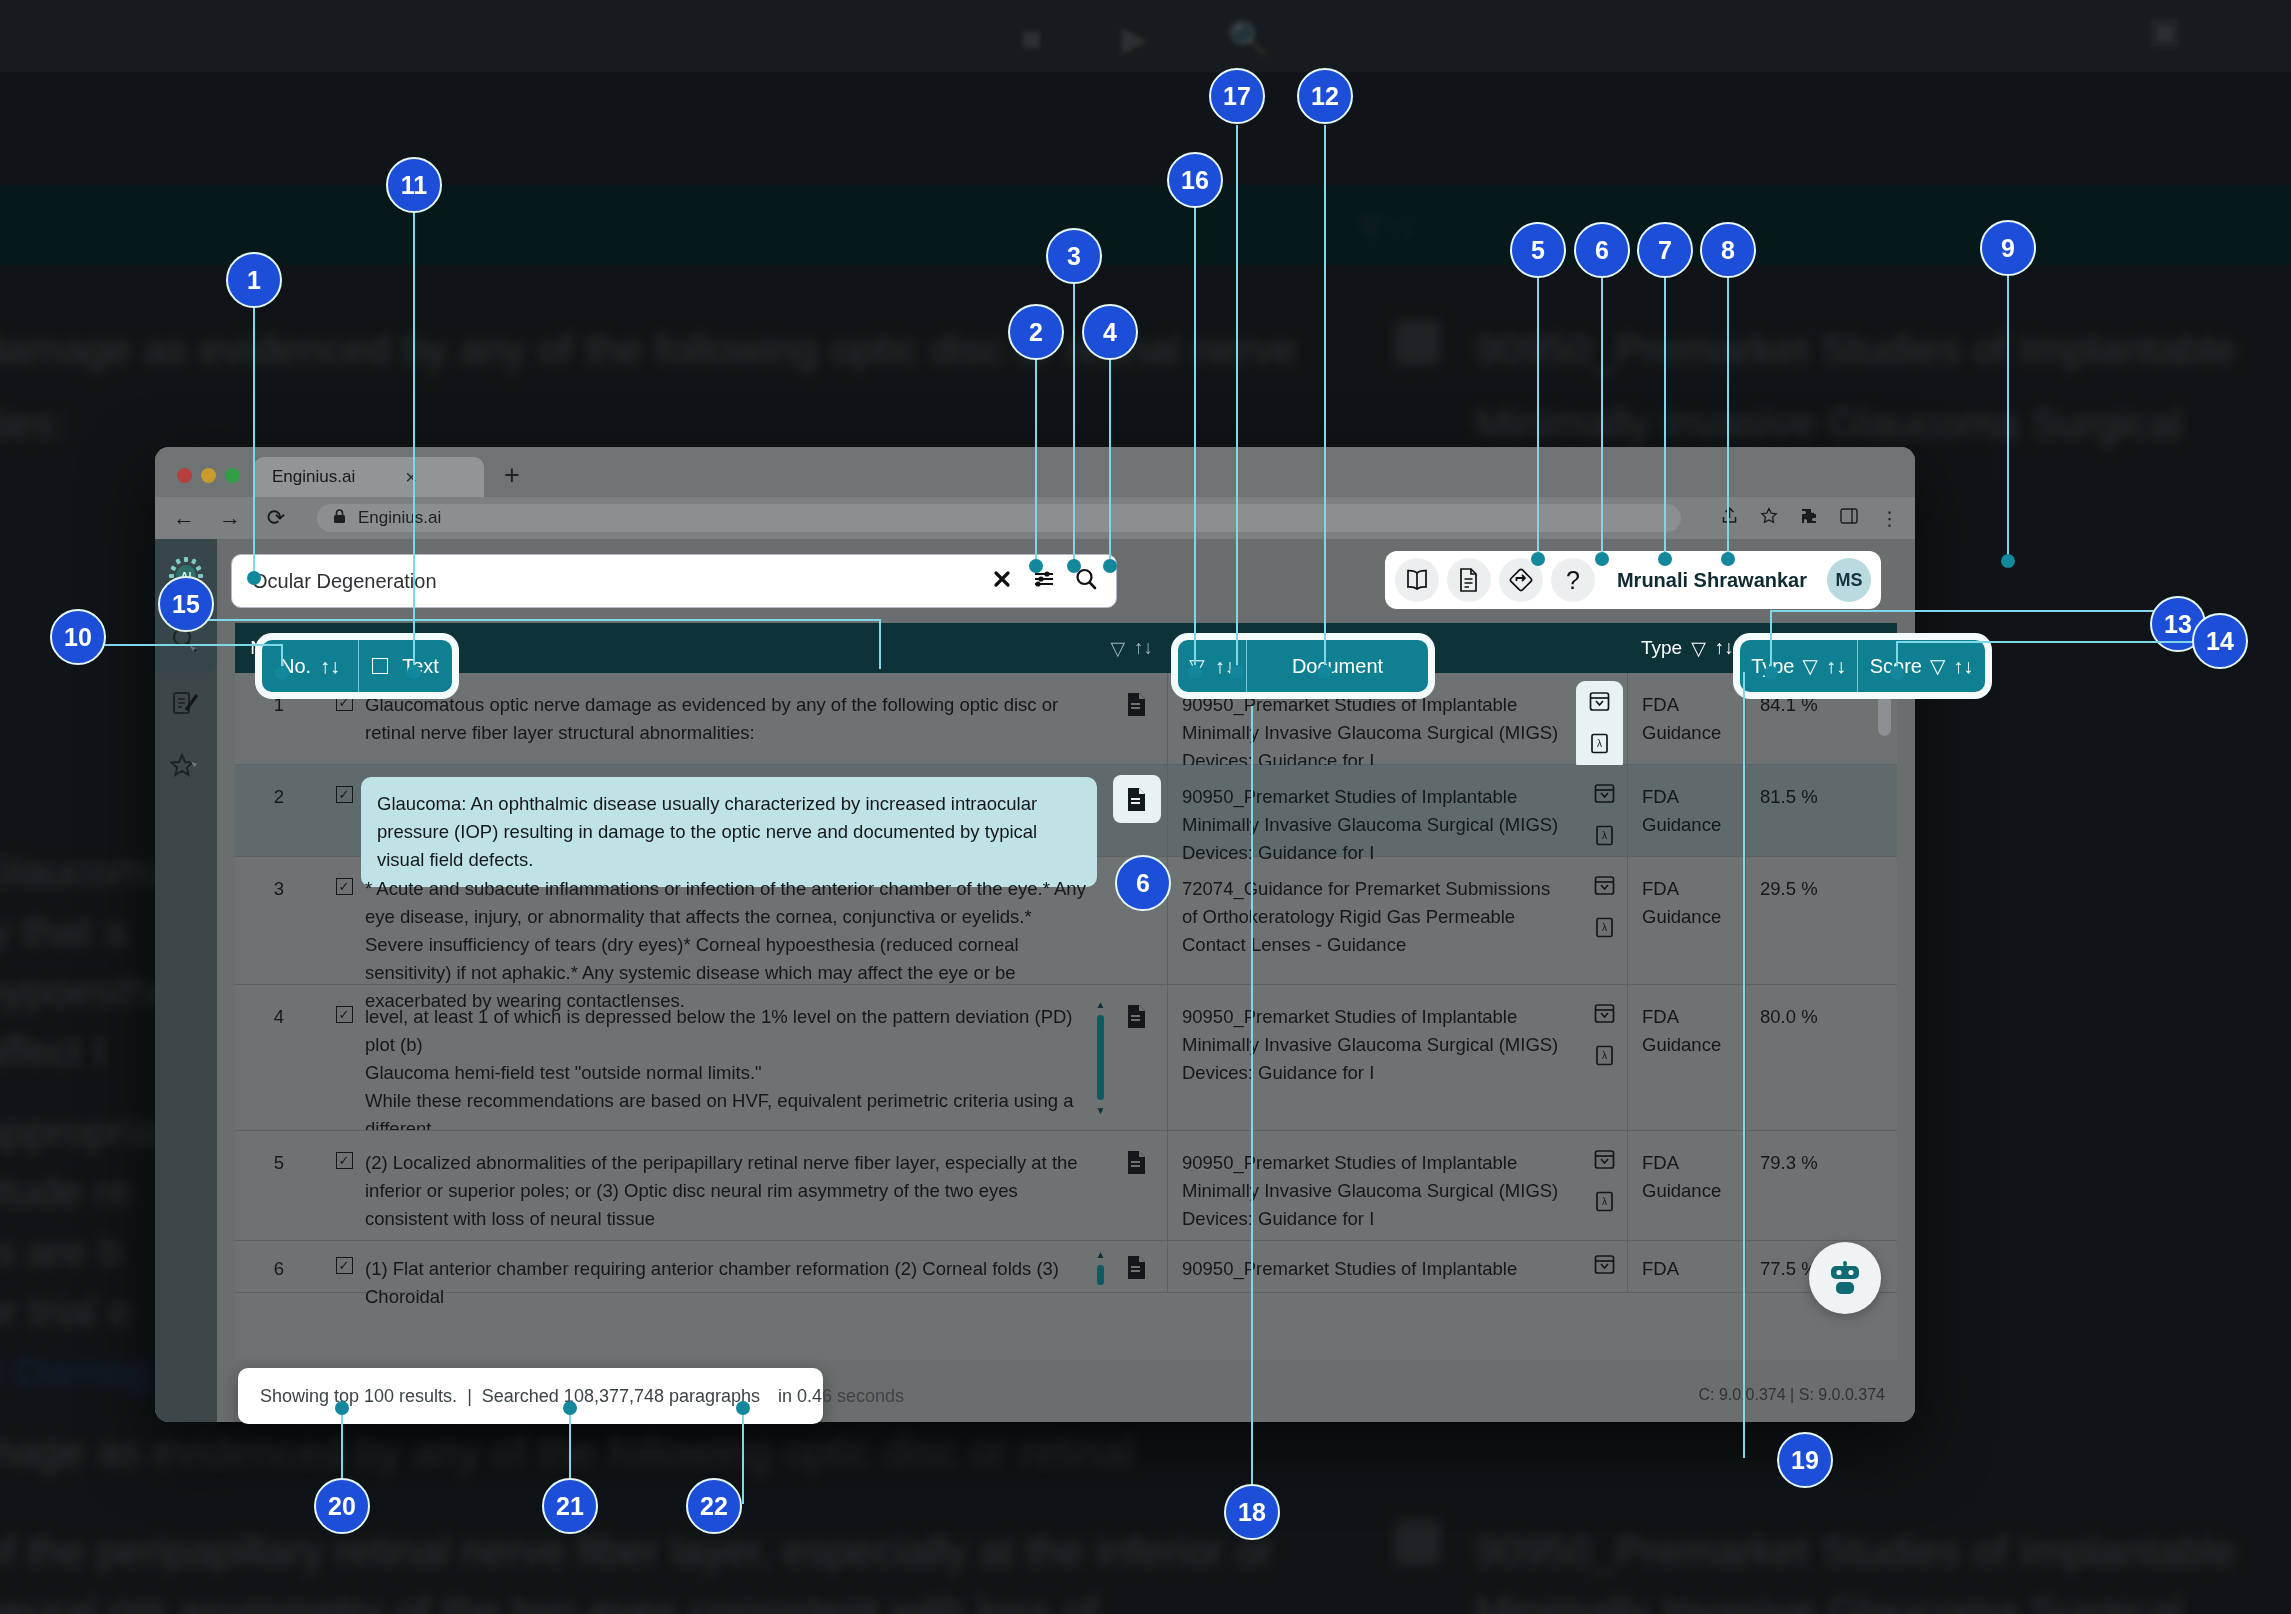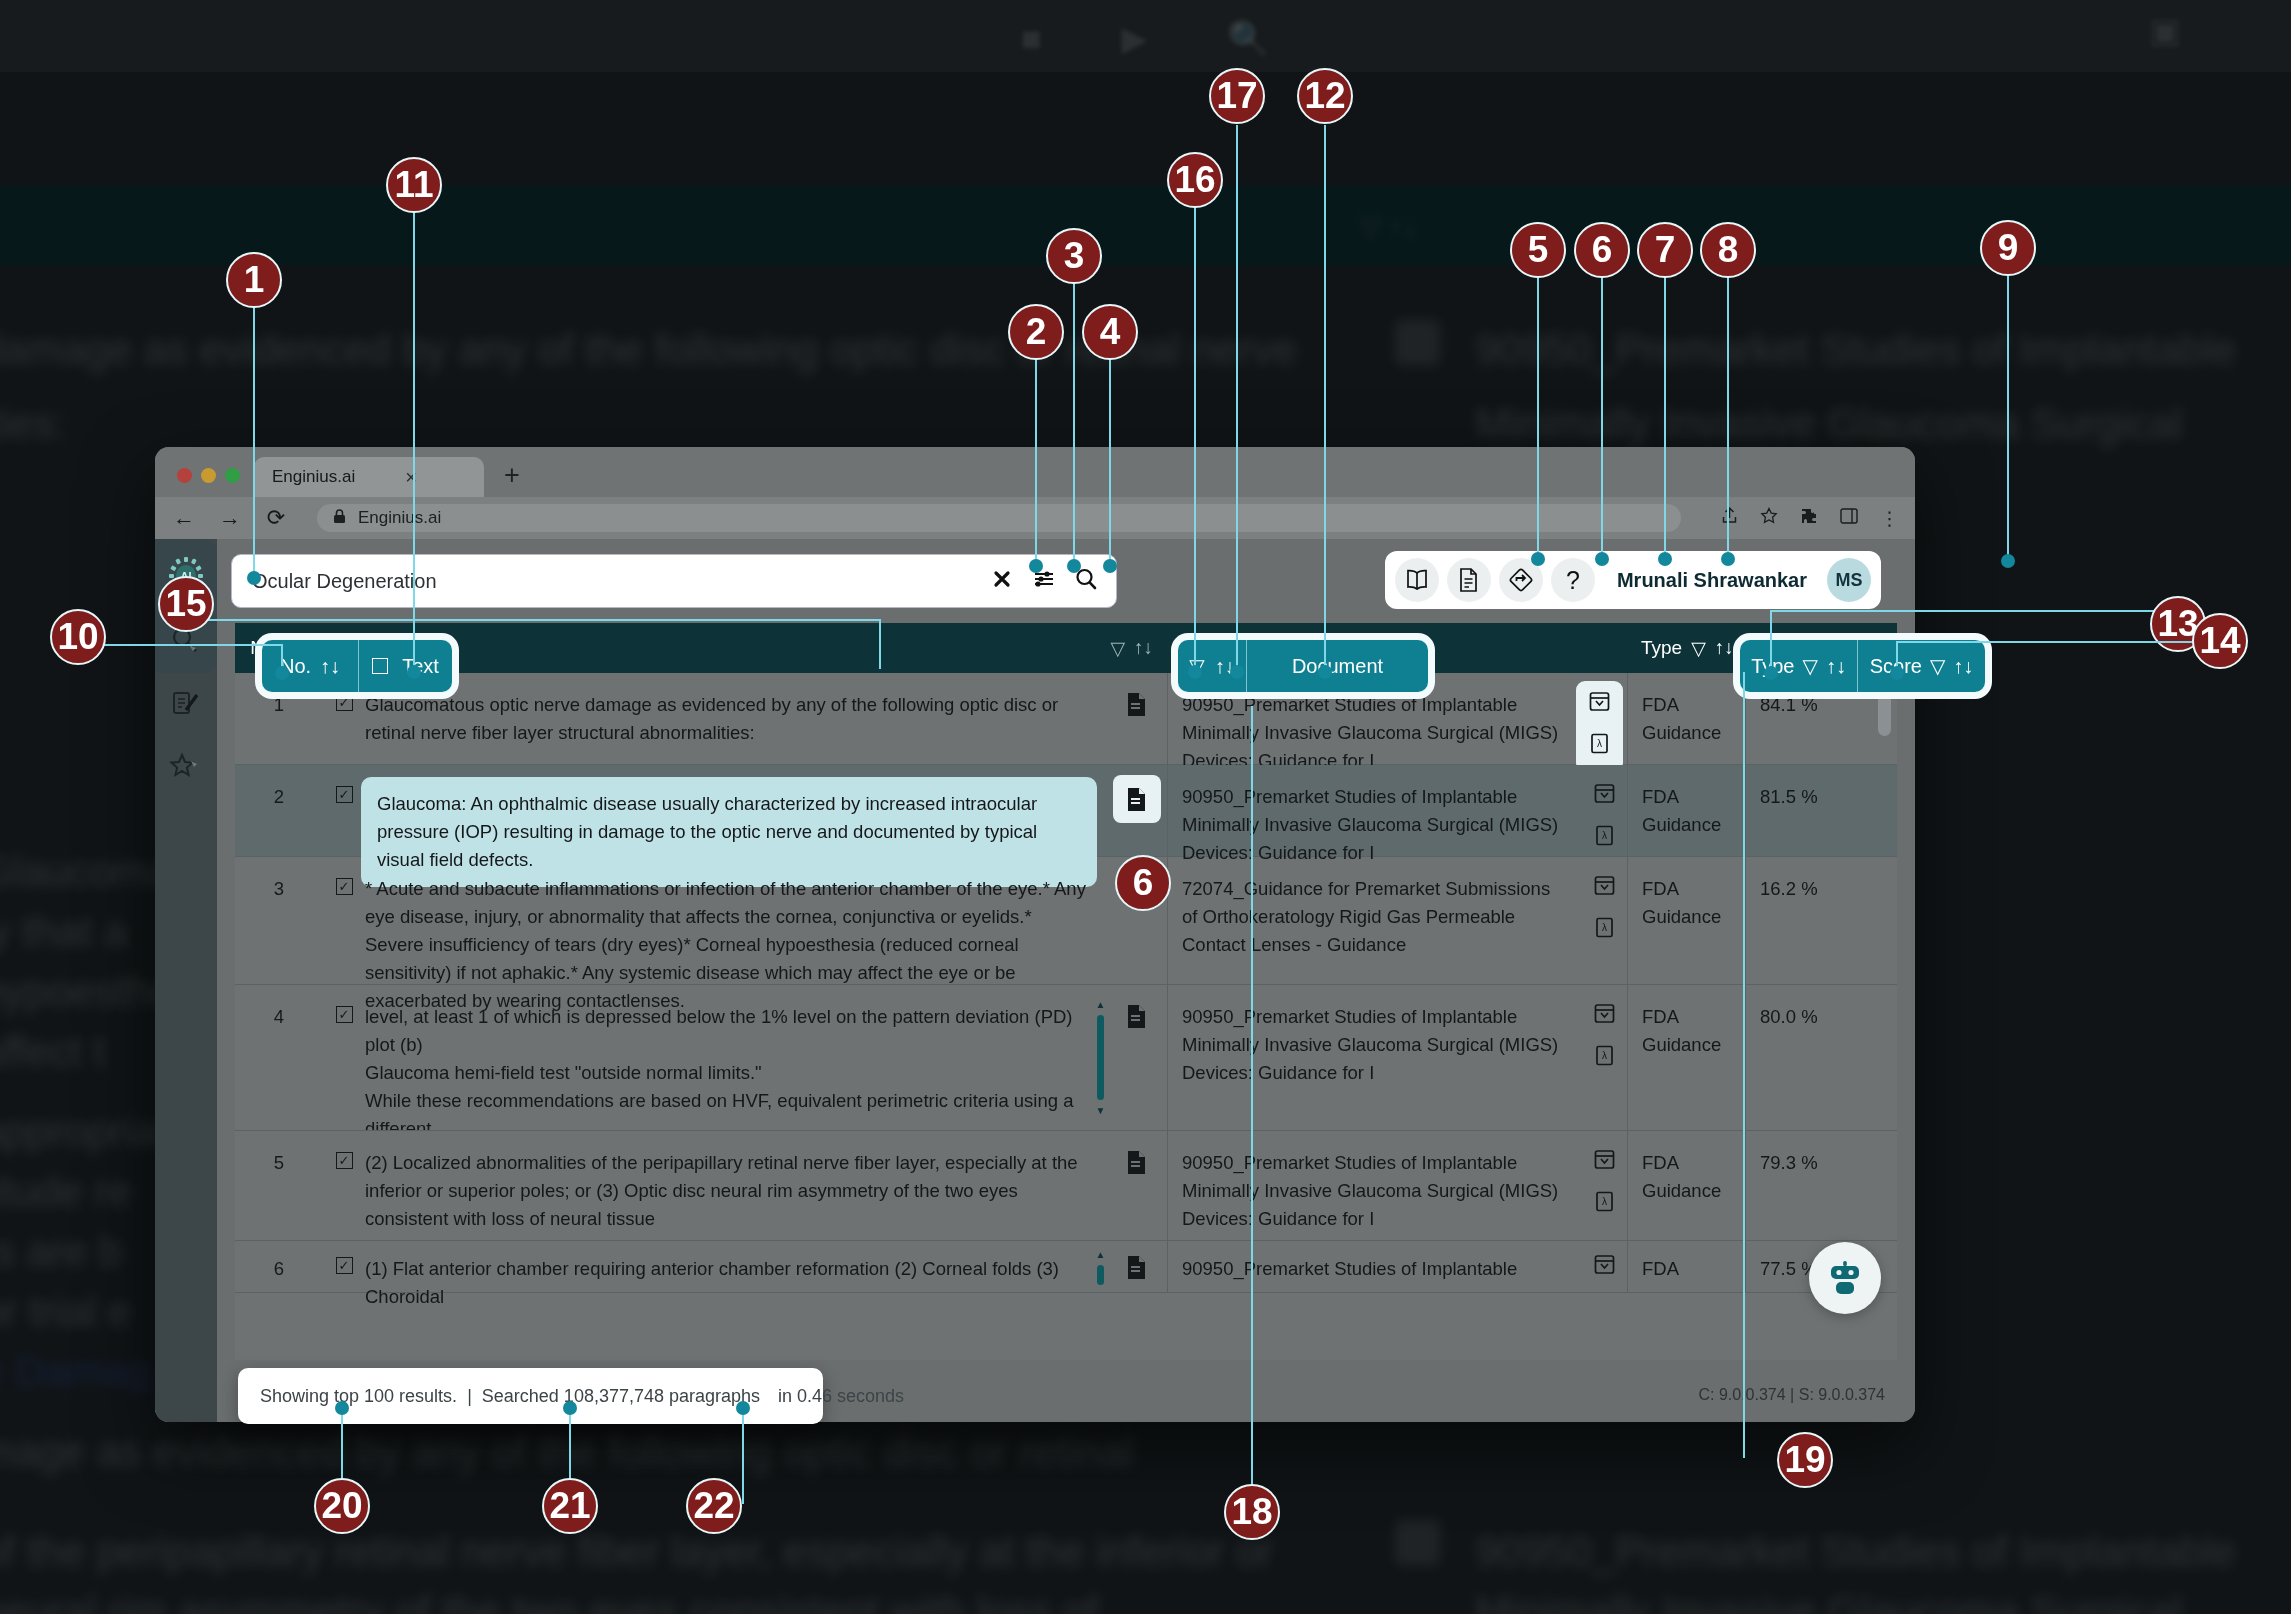--- a/index.html
+++ b/index.html
@@ -118,22 +118,22 @@
   }
   .status-toast span{white-space:pre;}
 
   
   .callouts{position:absolute;inset:0;pointer-events:none;z-index:60;}
   .cline{position:absolute;background:#7fd8e8;}
   .cline.v{width:2px;}
   .cline.h{height:2px;}
   .cdot{position:absolute;width:14px;height:14px;border-radius:50%;background:#13879b;transform:translate(-50%,-50%);}
   .badge{
-    position:absolute;width:56px;height:56px;border-radius:50%;background:#7f1d1d;border:2.5px solid #e6f7fa;
-    color:#fff;font-size:37px;font-weight:bold;display:flex;align-items:center;justify-content:center;
+    position:absolute;width:56px;height:56px;border-radius:50%;background:#1d4ed8;border:2.5px solid #e6f7fa;
+    color:#fff;font-size:25px;font-weight:bold;display:flex;align-items:center;justify-content:center;
     transform:translate(-50%,-50%);font-family:"Liberation Sans",sans-serif;
   }
   
   .chip{position:absolute;background:#0e8091;border-radius:10px;
         box-shadow:0 0 0 7px #f4fbfc;z-index:55;display:flex;align-items:center;color:#fff;font-size:20px;}
   .chip .sep{width:1px;height:100%;background:#7dc6d0;}
   .chip .cell{height:100%;display:flex;align-items:center;justify-content:center;gap:9px;}
 </style>
 </head>
 <body>
@@ -469,21 +469,21 @@
                 </span>
                 <span>
                   <svg width="21" height="21" viewBox="0 0 21 21">
                       <rect x="3" y="1.5" width="15" height="18" rx="1.5" stroke="#15181a" stroke-width="1.7" fill="none"></rect>
                       <text x="10.5" y="14" font-size="10" font-family="Liberation Sans, sans-serif" fill="#15181a" text-anchor="middle">λ</text>
                     </svg>
                 </span>
               </div>
             </div>
             <div class="td type">FDA Guidance</div>
-            <div class="td score">16.2 %</div>
+            <div class="td score">29.5 %</div>
             <div class="td sbar"></div>
           </div>
 
           <div class="trow" style="height:146px;">
             <div class="td no">4</div>
             <div class="td chk">
                 <span class="chkbox">✓</span>
               </div>
             <div class="td text" style="padding-right:30px;overflow:hidden;">
               <div>level, at least 1 of which is depressed below the 1% level on the pattern deviation (PD) plot (b)</div>

